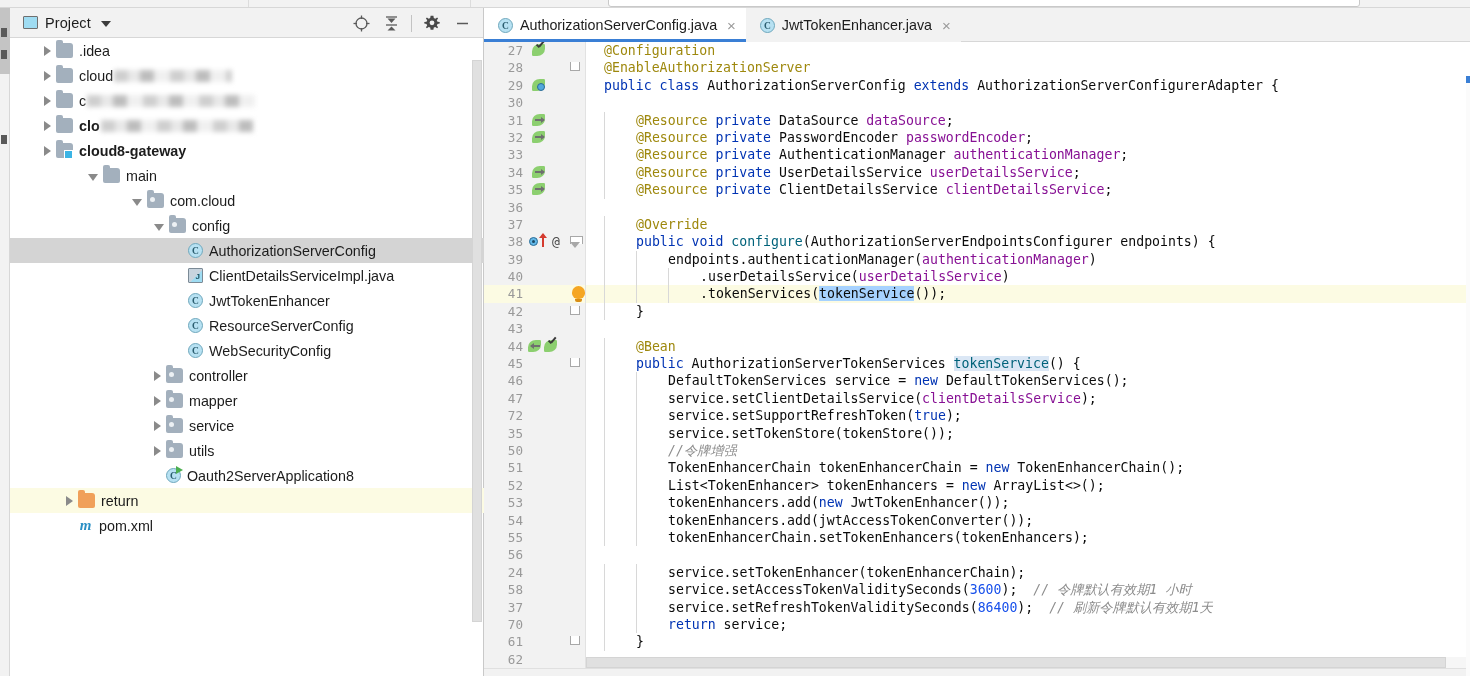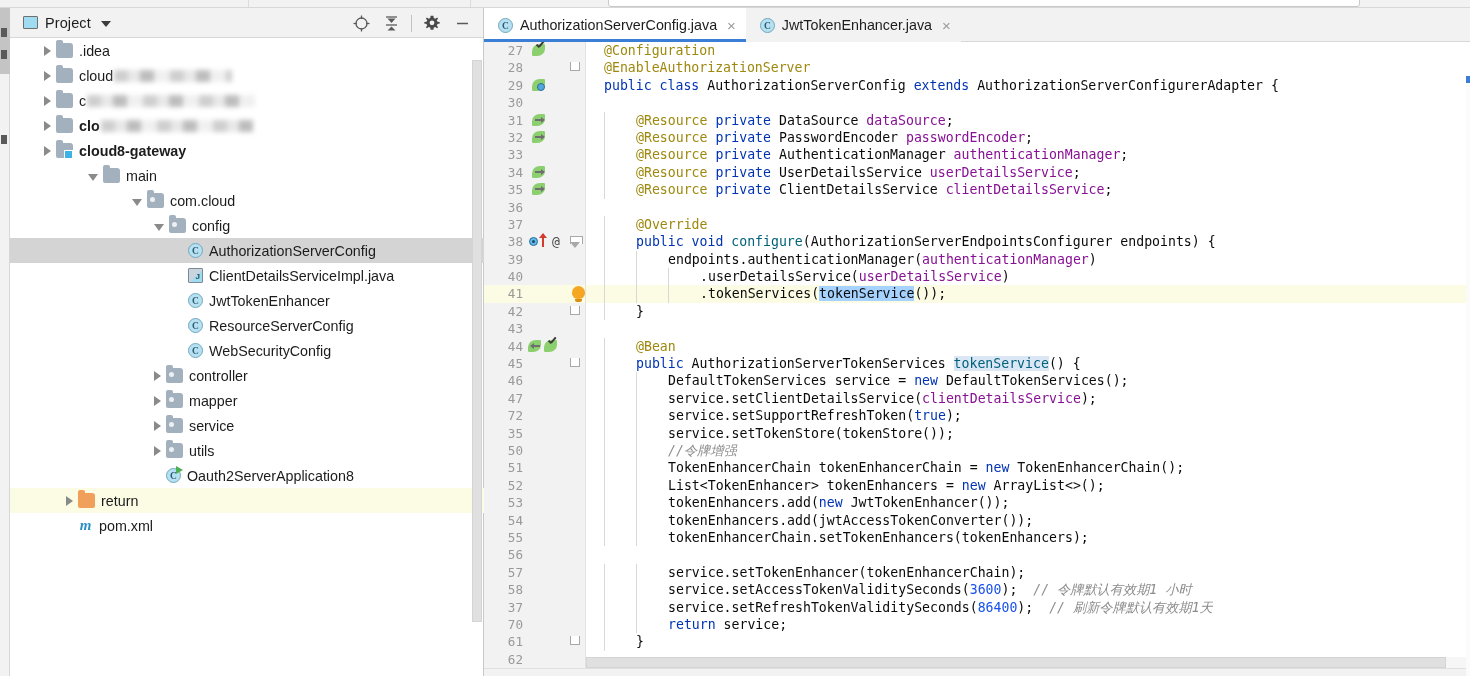--- a/index.html
+++ b/index.html
@@ -567,21 +567,21 @@
           <div class="ln-row">
             <span class="ln-num">54</span>
           </div>
           <div class="ln-row">
             <span class="ln-num">55</span>
           </div>
           <div class="ln-row">
             <span class="ln-num">56</span>
           </div>
           <div class="ln-row">
-            <span class="ln-num">57</span>
+            <span class="ln-num">24</span>
           </div>
           <div class="ln-row">
             <span class="ln-num">58</span>
           </div>
           <div class="ln-row">
             <span class="ln-num">37</span>
           </div>
           <div class="ln-row">
             <span class="ln-num">70</span>
           </div>

